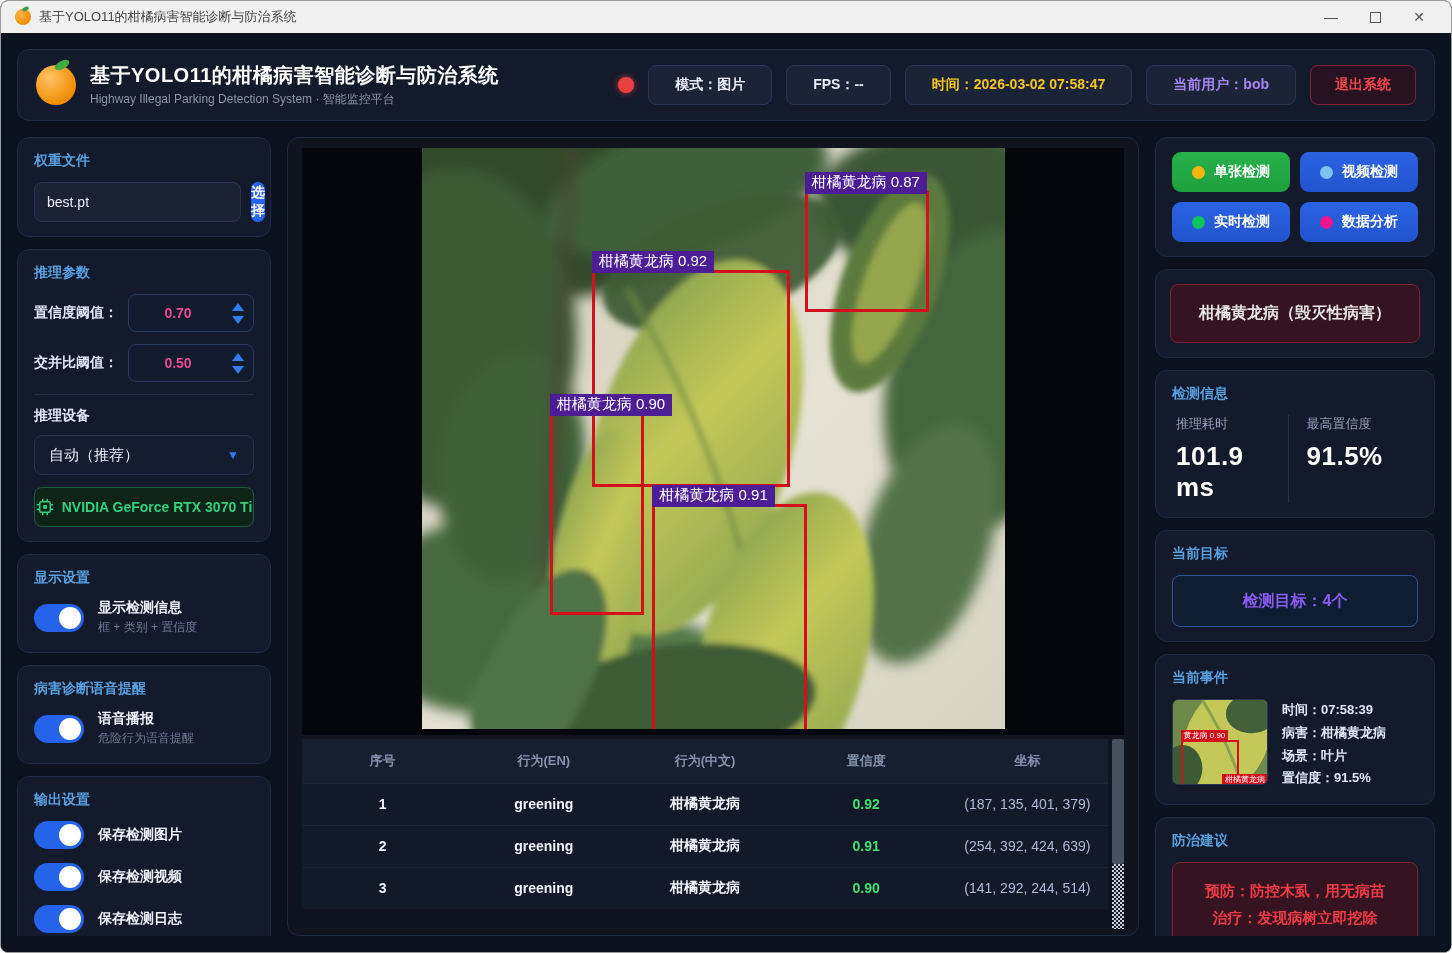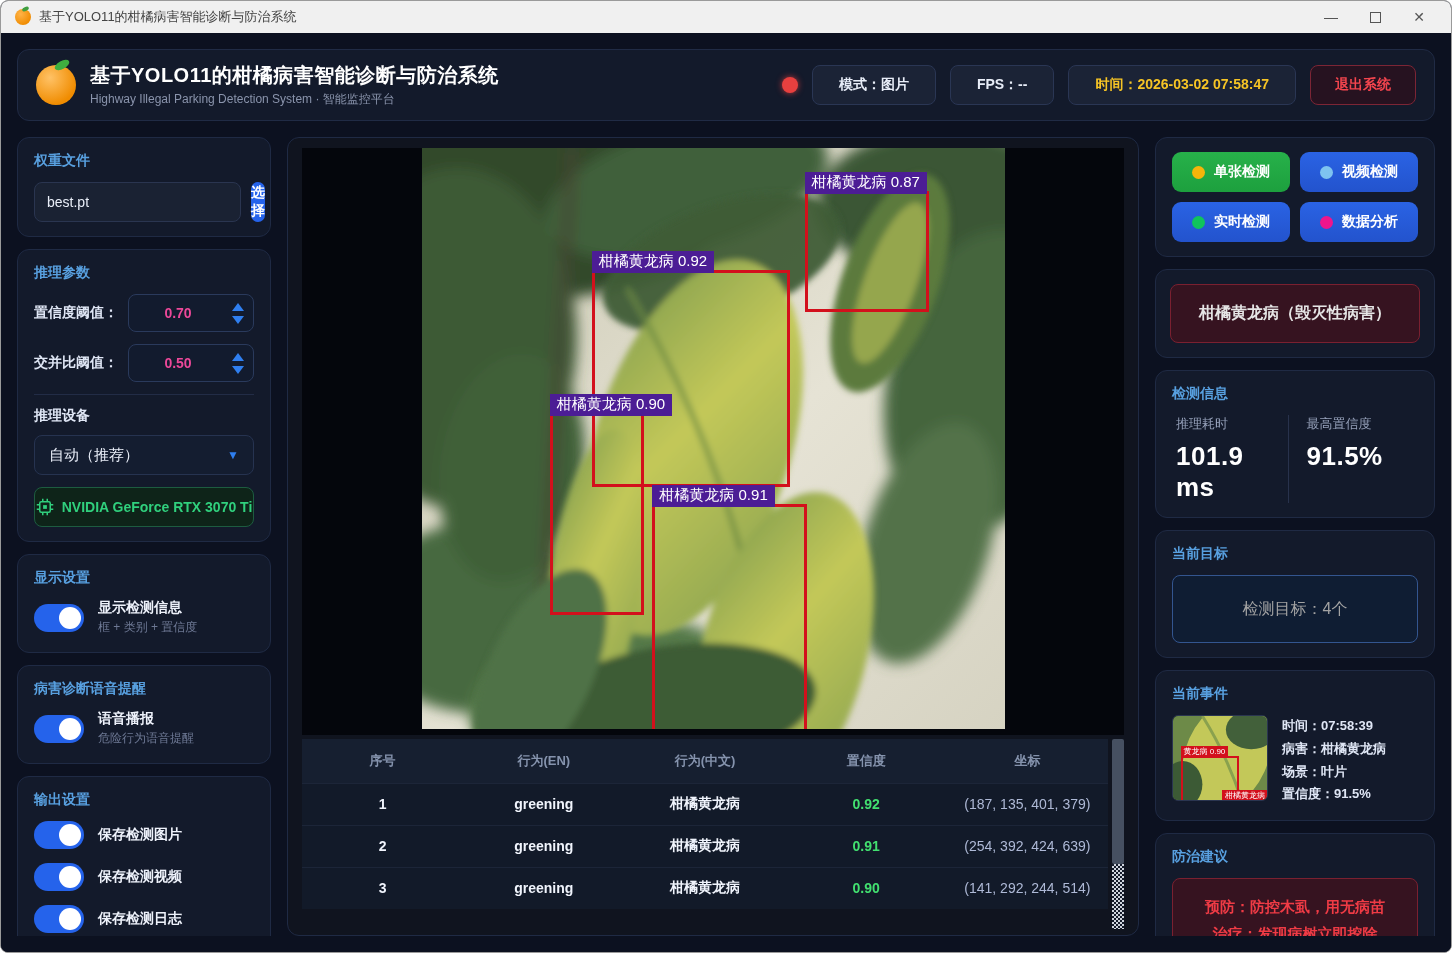--- a/index.html
+++ b/index.html
@@ -88,21 +88,21 @@
   .action-btn.green { background:linear-gradient(180deg,#27b14a,#1da03e); }
   .action-btn.blue { background:linear-gradient(180deg,#2a63e4,#2353cd); }
   .action-btn .dot { width:13px; height:13px; border-radius:50%; flex-shrink:0; }
   .alert-card { padding:14px; }
   .alert-box { background:#361320; border:1px solid #7a2030; border-radius:8px; padding:18px 10px; text-align:center; color:#e5e5e5; font-size:16px; font-weight:bold; }
   .info-cols { display:flex; }
   .info-col { flex:1; padding-left:4px; }
   .info-col + .info-col { border-left:1px solid #28324c; padding-left:18px; }
   .info-label { font-size:13px; color:#96a1ba; margin-bottom:8px; }
   .info-value { font-size:26px; font-weight:bold; color:#ffffff; letter-spacing:.5px; }
-  .target-box { background:#0f1d33; border:1px solid #33558f; border-radius:8px; height:68px; display:flex; align-items:center; justify-content:center; color:#a3a3a3; font-size:16px; font-weight:normal; }
+  .target-box { background:#0f1d33; border:1px solid #33558f; border-radius:8px; height:52px; display:flex; align-items:center; justify-content:center; color:#8b5cf6; font-size:16px; font-weight:bold; }
   .event-row { display:flex; gap:14px; }
   .event-thumb { width:96px; height:86px; border:1px solid #2a3550; border-radius:6px; position:relative; overflow:hidden; flex-shrink:0; background:#0a0d15; }
   .event-thumb svg { position:absolute; inset:0; width:100%; height:100%; }
   .thumb-box { position:absolute; left:8%; top:48%; width:62%; height:58%; border:2px solid #d3101c; }
   .thumb-label { position:absolute; bottom:100%; left:-2px; background:#d3101c; color:#fff; font-size:8px; padding:0 3px 1px; white-space:nowrap; }
   .thumb-label2 { position:absolute; bottom:-2px; left:52%; background:#d3101c; color:#fff; font-size:8px; padding:0 3px 1px; white-space:nowrap; }
   .event-details { font-size:13px; font-weight:bold; color:#dfe6f5; line-height:1.75; }
   .advice-box { background:#361320; border:1px solid #7a2030; border-radius:8px; padding:14px 8px; text-align:center; color:#ef3b45; font-size:15px; font-weight:bold; line-height:1.8; margin-bottom:14px; }
   .chip-icon { width:18px; height:18px; }
 </style>
@@ -131,20 +131,21 @@
       <div class="logo"></div>
       <div class="title-block">
         <div class="app-title">基于YOLO11的柑橘病害智能诊断与防治系统</div>
         <div class="app-subtitle">Highway Illegal Parking Detection System · 智能监控平台</div>
       </div>
       <div class="header-spacer"></div>
       <div class="rec-dot"></div>
       <div class="pill">模式：图片</div>
       <div class="pill">FPS：--</div>
       <div class="pill time">时间：2026-03-02 07:58:47</div>
+      <div class="pill user">当前用户：bob</div>
       <button class="logout-btn">退出系统</button>
     </div>
 
     <div class="main">
 
       <div class="col-left">
 
         <div class="card">
           <div class="card-title">权重文件</div>
           <div class="weights-row">

